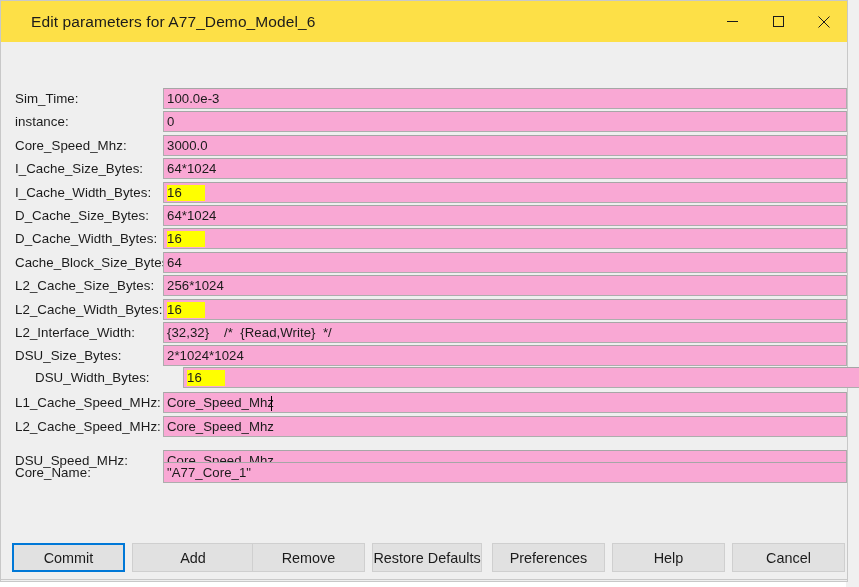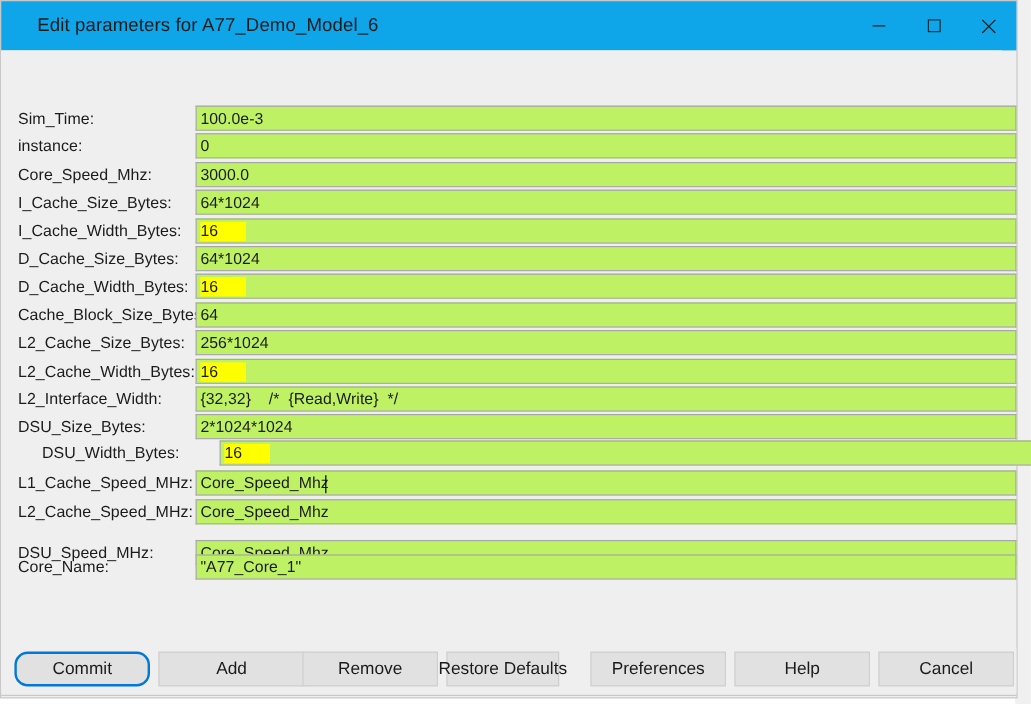--- a/index.html
+++ b/index.html
@@ -37,21 +37,21 @@
     box-sizing: border-box;
   }
 
   
   #title-bar {
     position: absolute;
     left: 0;
     top: 0;
     width: 846px;
     height: 41px;
-    background: #0ea5e9;
+    background: #fde047;
     display: flex;
     align-items: center;
   }
   #window-title {
     margin-left: 30px;
     font-size: 15.5px;
     color: #1b1b1b;
     letter-spacing: 0.1px;
     white-space: nowrap;
   }
@@ -95,21 +95,21 @@
     color: #1b1b1b;
     white-space: nowrap;
     letter-spacing: 0.05px;
   }
   .param-input {
     position: absolute;
     left: 162px;
     top: 0px;
     width: 684px;
     height: 21px;
-    background: #bef264;
+    background: #f9a8d4;
     border: 1px solid #adadad;
     border-top-color: #a6a6a6;
     box-sizing: border-box;
     overflow: hidden;
   }
   .param-value {
     position: absolute;
     left: 3px;
     top: 2px;
     font-size: 13.2px;
@@ -303,23 +303,23 @@
       </div>
       <div class="param-row" style="top: 420.4px; text-decoration: underline;">
         <div class="param-label">Core_Name:</div>
         <div class="param-input">
           <span class="param-value">"A77_Core_1"</span>
         </div>
       </div>
     </div>
 
   <div id="button-bar">
-      <button class="dlg-button focused" style="left: 11px; width: 113px; border-radius: 11px;">Commit</button>
+      <button class="dlg-button focused" style="left: 11px; width: 113px;">Commit</button>
       <button class="dlg-button" style="left: 131px; width: 122px;">Add</button>
       <button class="dlg-button" style="left: 251px; width: 113px;">Remove</button>
-      <button class="dlg-button" style="left: 371px; width: 94px;">Restore Defaults</button>
+      <button class="dlg-button" style="left: 371px; width: 110px;">Restore Defaults</button>
       <button class="dlg-button" style="left: 491px; width: 113px;">Preferences</button>
       <button class="dlg-button" style="left: 611px; width: 113px;">Help</button>
       <button class="dlg-button" style="left: 731px; width: 113px;">Cancel</button>
     </div>
 
   <div id="bottom-rule"></div>
 </div>
 
 </body></html>

